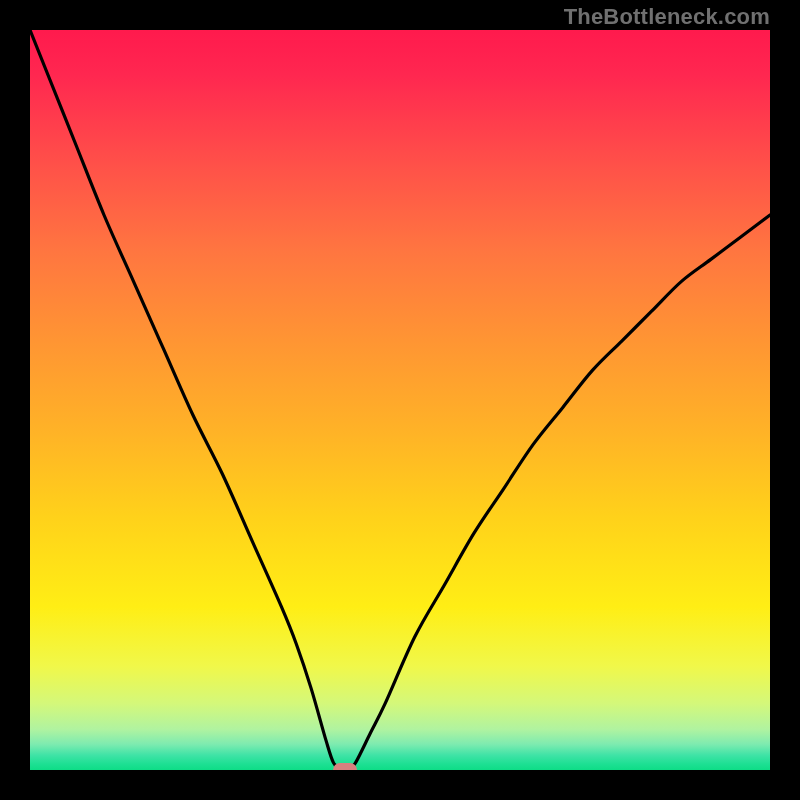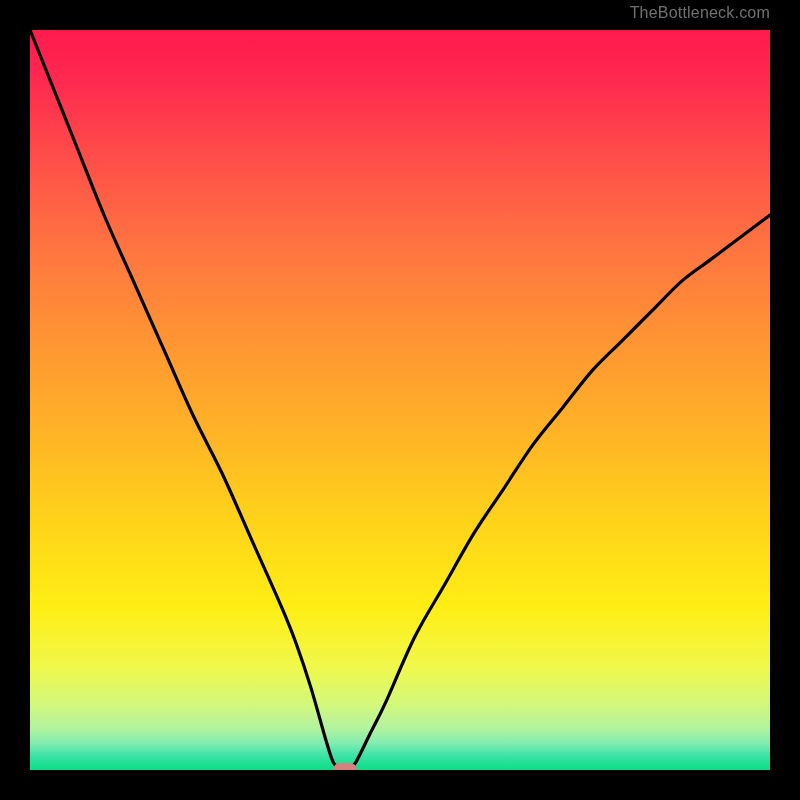--- a/index.html
+++ b/index.html
@@ -45,22 +45,22 @@
     position: absolute;
     width: 24px;
     height: 14px;
     border-radius: 7px;
     transform: translate(-50%, -50%);
   }
   .watermark {
     position: absolute;
     top: 4px;
     right: 30px;
-    font-size: 16px;
-    font-weight: 400;
+    font-size: 22px;
+    font-weight: 700;
     color: #707070;
     letter-spacing: 0.2px;
   }
 </style>
 </head>
 <body>
 
 <div class="frame">
 
   <div class="watermark">TheBottleneck.com</div>

